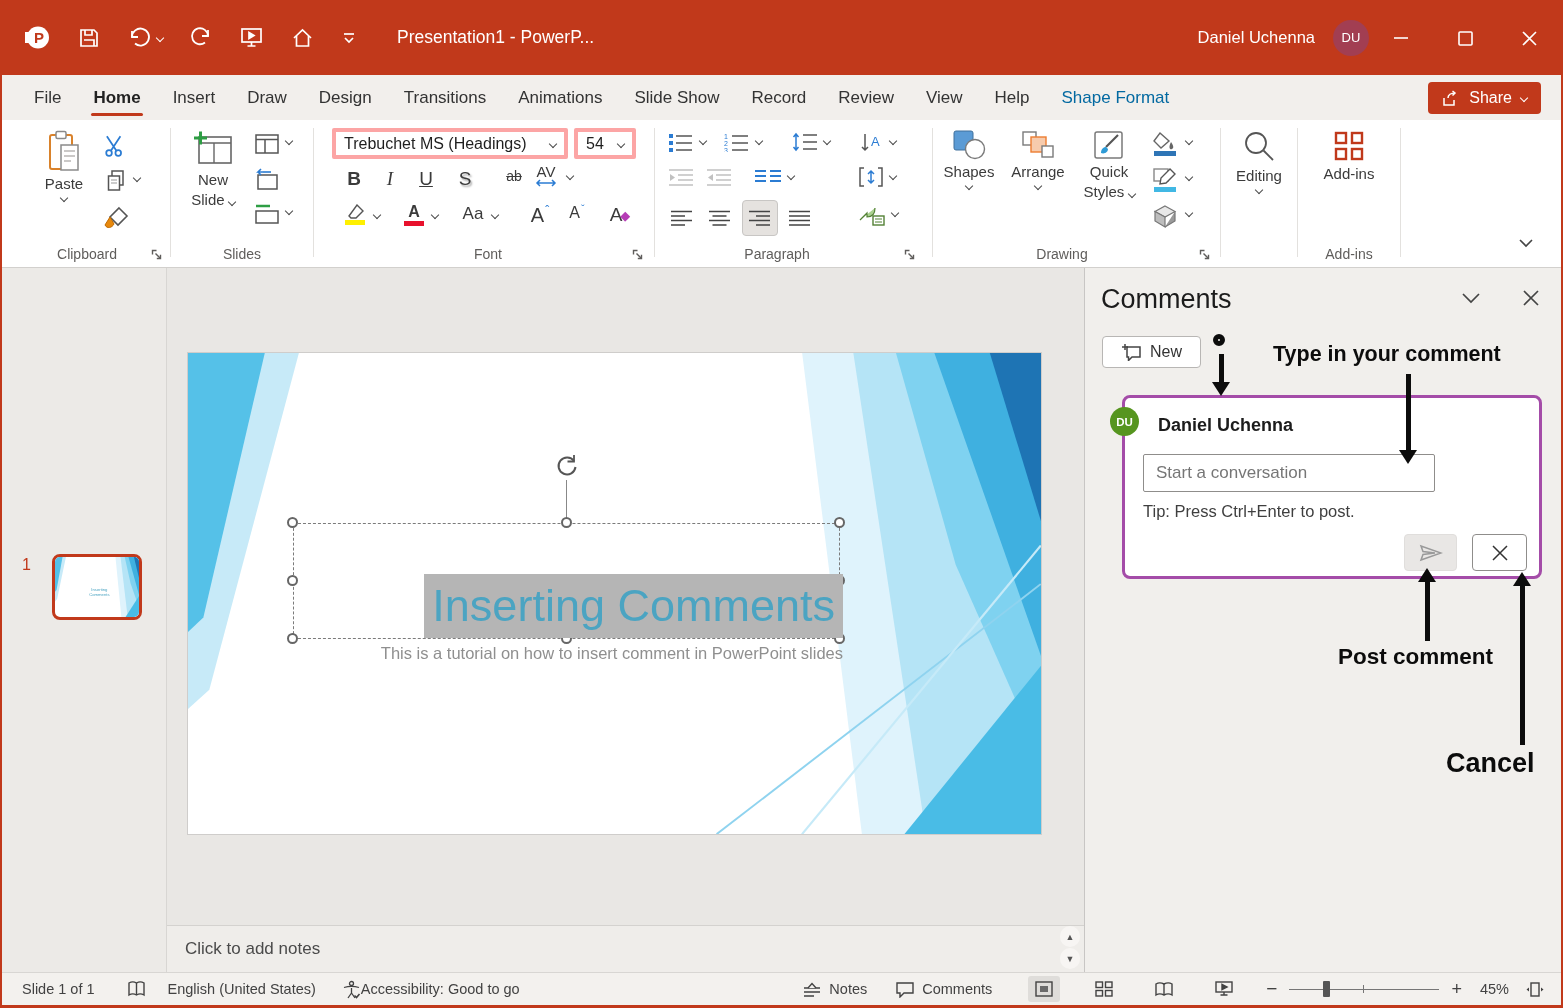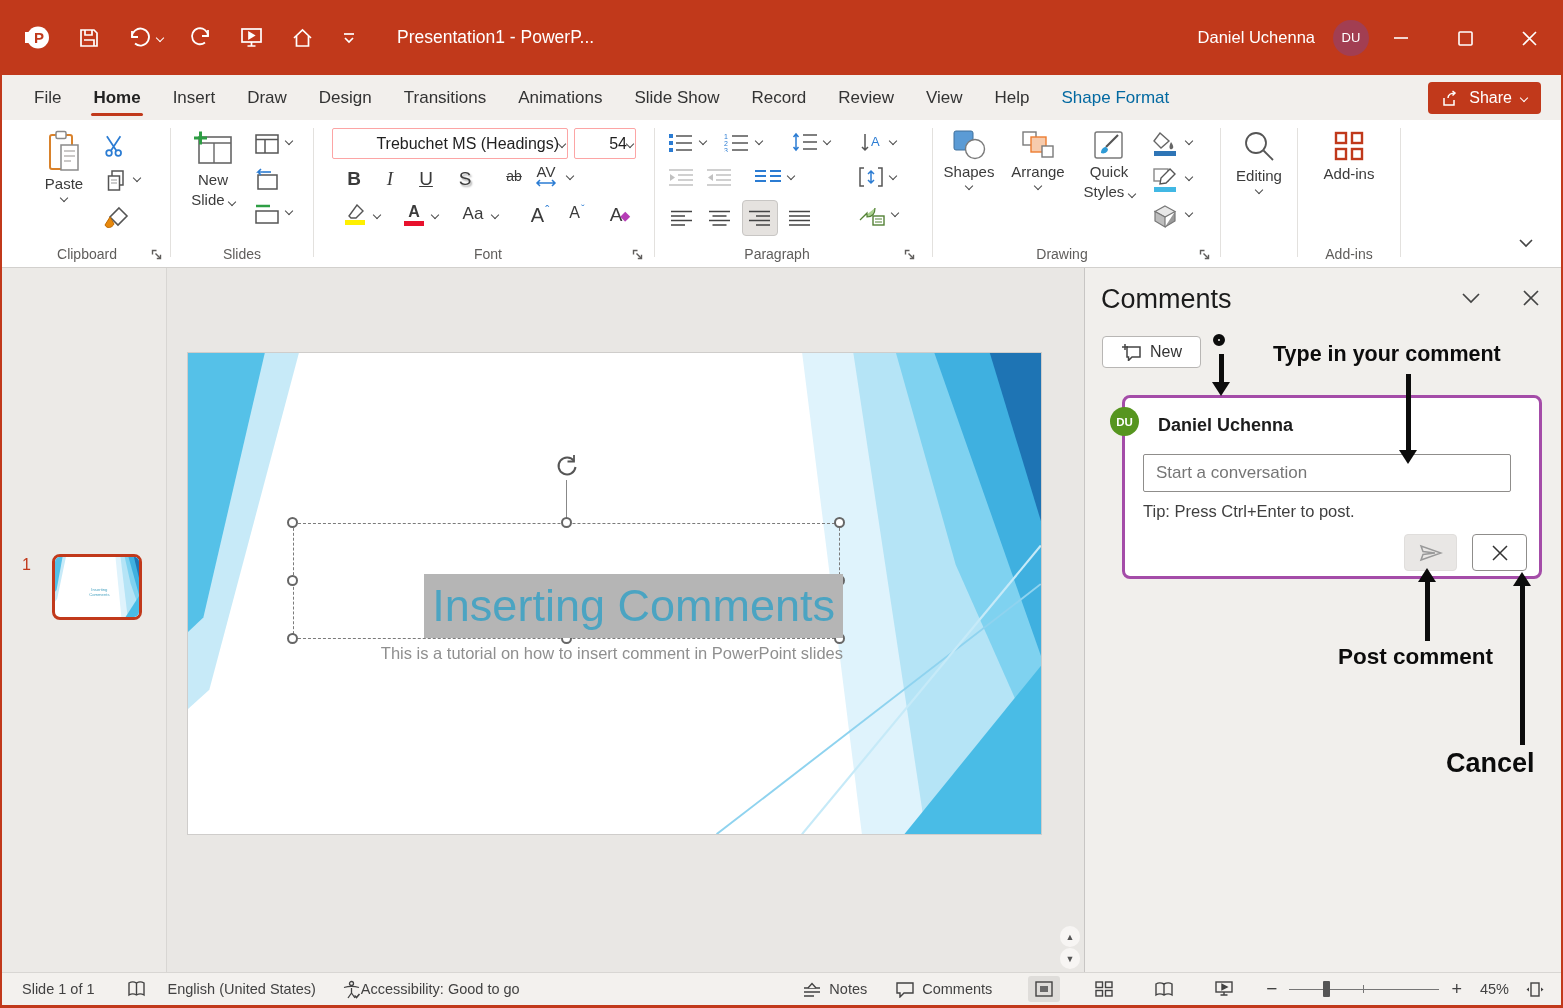--- a/index.html
+++ b/index.html
@@ -29,21 +29,21 @@
   .tab.active::after{content:"";position:absolute;left:14px;right:14px;bottom:4px;height:3px;background:#C1391B;border-radius:2px}
   .tab.ctx{color:#0369a1}
   .sharebtn{position:absolute;right:20px;top:7px;height:32px;background:#C1391B;border-radius:4px;color:#fff;display:flex;align-items:center;gap:9px;padding:0 14px;font-size:16px;cursor:pointer}
   
   .ribbon{position:absolute;left:0;top:120px;right:0;height:148px;background:#fff;border-bottom:1px solid #D2D0CD}
   .rsep{position:absolute;top:8px;bottom:10px;width:1px;background:#E3E1DE}
   .grouplabel{position:absolute;bottom:5px;font-size:14px;color:#5F5D5B;text-align:center;white-space:nowrap}
   .launcher{position:absolute;bottom:6px;cursor:pointer}
   .bigbtn{position:absolute;display:flex;flex-direction:column;align-items:center;gap:3px;font-size:15px;color:#3b3b3b;cursor:pointer;text-align:center}
   .smbtn{position:absolute;display:flex;align-items:center;justify-content:center;cursor:pointer}
-  .combo{position:absolute;height:31px;border:1px solid #fca5a5;background:#fff;border-radius:2px;display:flex;align-items:center;justify-content:flex-end;padding:0 2px;font-size:16px;color:#1f1f1f;cursor:pointer}
+  .combo{position:absolute;height:31px;border:4px solid #fca5a5;background:#fff;border-radius:2px;display:flex;align-items:center;justify-content:space-between;padding:0 8px;font-size:16px;color:#1f1f1f;cursor:pointer}
   .glyph{font-size:19px;color:#3b3b3b}
   .selbtn{background:#E5E2DF;border:1px solid #C8C6C4;border-radius:4px}
   .colorbar{display:block;width:20px;height:5px;margin-top:1px}
   
   .thumbpanel{position:absolute;left:0;top:268px;width:165px;bottom:33px;background:#ECEAE7;border-right:1px solid #D8D6D3}
   .thumbnum{position:absolute;left:20px;top:288px;font-size:16px;color:#C1391B}
   .thumb{position:absolute;left:50px;top:286px;width:90px;height:66px;border:3px solid #C1391B;border-radius:8px;background:#fff;overflow:hidden;cursor:pointer}
   .thumb .mini-title{position:absolute;left:18%;right:12%;top:40%;text-align:center;color:#4BA4C2;font-size:10px;transform:scale(0.42);transform-origin:center}
   .editor{position:absolute;left:165px;top:268px;width:917px;bottom:33px;background:#E9E7E4}
   .canvas{position:absolute;left:20px;top:84px;width:855px;height:483px;background:#fff;border:1px solid #CFCDCB}
@@ -74,21 +74,21 @@
   .cp-close{position:absolute;left:437px;top:21px;cursor:pointer}
   .newbtn{position:absolute;left:17px;top:68px;width:99px;height:32px;background:#fff;border:1px solid #B8B6B4;border-radius:4px;display:flex;align-items:center;justify-content:center;gap:8px;font-size:16px;color:#333;cursor:pointer}
   .adot{position:absolute;width:12px;height:12px;border:5px solid #0c0c0c;border-radius:50%}
   .aline{position:absolute;width:4.5px;background:#0c0c0c}
   .ah-down{position:absolute;width:0;height:0;border-left:9px solid transparent;border-right:9px solid transparent;border-top:14px solid #0c0c0c}
   .ah-up{position:absolute;width:0;height:0;border-left:9px solid transparent;border-right:9px solid transparent;border-bottom:14px solid #0c0c0c}
   .annlabel{position:absolute;font-weight:bold;color:#0c0c0c;white-space:nowrap}
   .ccard{position:absolute;left:37px;top:127px;width:420px;height:184px;background:#fff;border:3px solid #A44CA8;border-radius:8px}
   .cavatar{position:absolute;left:25px;top:139px;width:29px;height:29px;border-radius:50%;background:#56951F;color:#fff;display:flex;align-items:center;justify-content:center;font-size:11.5px;font-weight:bold;z-index:3}
   .cname{position:absolute;left:33px;top:17px;font-size:18px;font-weight:bold;color:#1c1c1c}
-  .cinput{position:absolute;left:18px;top:56px;width:368px;height:38px;border:1px solid #8f8d8b;border-radius:2px;padding:0 12px;font-size:17px;color:#333;outline:none}
+  .cinput{position:absolute;left:18px;top:56px;width:292px;height:38px;border:1px solid #8f8d8b;border-radius:2px;padding:0 12px;font-size:17px;color:#333;outline:none}
   .cinput::placeholder{color:#767676}
   .ctip{position:absolute;left:18px;top:104px;font-size:16.5px;color:#3F3F3F}
   .sendbtn{position:absolute;left:279px;top:136px;width:53px;height:37px;background:#E9E7E5;border:1px solid #E0DEDC;border-radius:4px;display:flex;align-items:center;justify-content:center;cursor:default}
   .cancelbtn{position:absolute;left:347px;top:136px;width:55px;height:37px;background:#fff;border:1px solid #8f8d8b;border-radius:4px;display:flex;align-items:center;justify-content:center;cursor:pointer}
   
   .statusbar{position:absolute;left:0;right:0;bottom:0;height:33px;background:#F3F1EE;border-top:1px solid #D8D6D3;display:flex;align-items:center;font-size:14.5px;color:#424242;padding:0 12px}
   .sb-item{display:flex;align-items:center;gap:7px;white-space:nowrap;cursor:pointer}
   .sb-view{width:32px;height:26px;display:flex;align-items:center;justify-content:center;border-radius:3px;cursor:pointer}
   .sb-view.sel{background:#DFDDDA}
   .zoomtrack{position:relative;width:150px;height:18px;cursor:pointer}
@@ -598,20 +598,23 @@
       <div class="hdl" style="left:373px;top:164px"></div>
       <div class="hdl" style="left:646px;top:164px"></div>
       <div class="hdl" style="left:99px;top:222px"></div>
       <div class="hdl" style="left:646px;top:222px"></div>
       <div class="hdl" style="left:99px;top:280px"></div>
       <div class="hdl" style="left:373px;top:280px"></div>
       <div class="hdl" style="left:646px;top:280px"></div>
       <div class="titleline"><span>Inserting Comments</span></div>
       <div class="subtitle">This is a tutorial on how to insert comment in PowerPoint slides</div>
     </div>
+    <div class="notesbar">
+        <span>Click to add notes</span>
+      </div>
     <div class="scrollarrows">
       <div>▲</div>
       <div>▼</div>
     </div>
   </div>
 
   <div class="cpane">
     <div class="cp-title">Comments</div>
     <span class="cp-chev">
       <svg width="20" height="12" viewBox="0 0 20 12" fill="none" stroke="#444" stroke-width="1.7">

